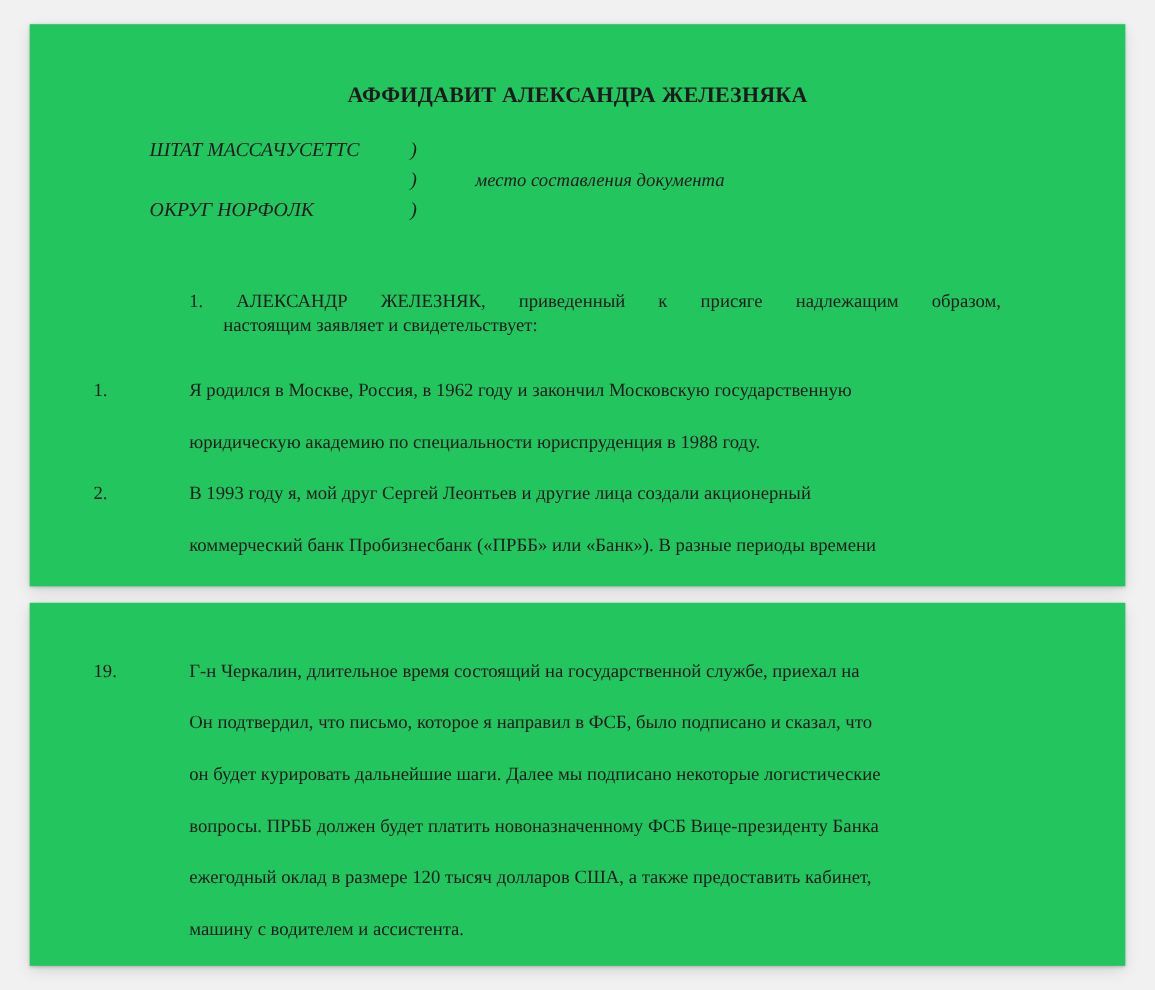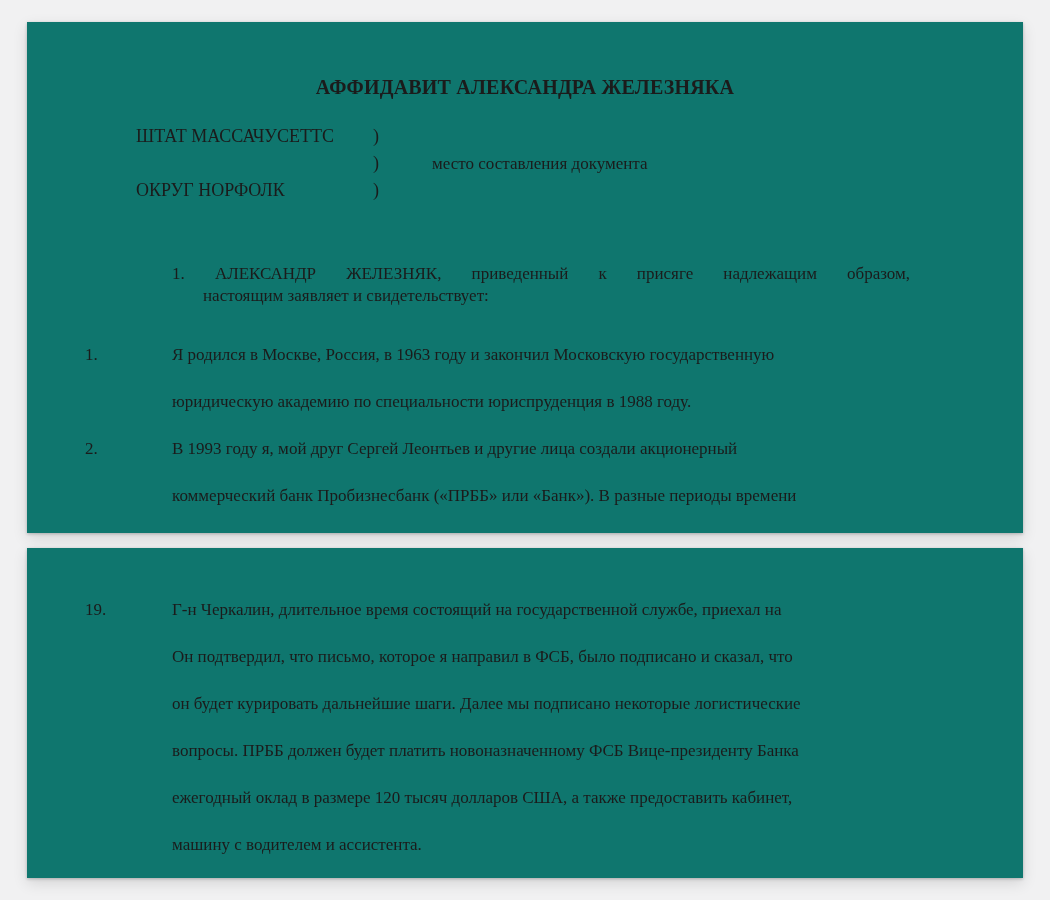--- a/index.html
+++ b/index.html
@@ -8,40 +8,41 @@
     background: #f1f1f2;
     position: relative;
     font-family: "Liberation Serif", "DejaVu Serif", serif;
     color: #1b1b1b;
     overflow: hidden;
   }
   .page {
     position: absolute;
     left: 27px;
     width: 996px;
-    background: #0f766e;
+    background: #22c55e;
     box-shadow: 0 1px 3px rgba(0,0,0,0.22), 0 5px 14px rgba(0,0,0,0.12);
     overflow: hidden;
   }
   .page1 { top: 22px; height: 511px; }
   .page2 { top: 548px; height: 330px; }
 
   .title {
     position: absolute; top: 51px; left: 0; right: 0;
     margin: 0;
     text-align: center;
     font-size: 20px; line-height: 28px;
     font-weight: bold;
     letter-spacing: 0.2px;
   }
 
   .venue {
     position: absolute; top: 101px; left: 109px;
     font-size: 18px;
     width: 600px;
+    font-style: italic;
   }
   .venue-row { position: relative; height: 27px; line-height: 27px; }
   .v-left   { position: absolute; left: 0; top: 0; }
   .v-paren  { position: absolute; left: 237px; top: 0; }
   .v-caption{ position: absolute; left: 296px; top: 0; font-size: 17px; }
 
   .intro {
     position: absolute; top: 241px; left: 145px;
     width: 738px;
     font-size: 17px; line-height: 22px;
@@ -82,21 +83,21 @@
 
     <div class="intro">
       <div class="jline"><span>1.</span> <span>АЛЕКСАНДР ЖЕЛЕЗНЯК, приведенный к присяге надлежащим образом,</span></div>
       <div class="cline">настоящим заявляет и свидетельствует:</div>
     </div>
 
     <div class="items items-p1">
       <div class="item">
         <span class="item-num">1.</span>
         <div class="item-lines">
-            <div class="line">Я родился в Москве, Россия, в 1963 году и закончил Московскую государственную</div>
+            <div class="line">Я родился в Москве, Россия, в 1962 году и закончил Московскую государственную</div>
             <div class="line">юридическую академию по специальности юриспруденция в 1988 году.</div>
           </div>
       </div>
       <div class="item">
         <span class="item-num">2.</span>
         <div class="item-lines">
             <div class="line">В 1993 году я, мой друг Сергей Леонтьев и другие лица создали акционерный</div>
             <div class="line">коммерческий банк Пробизнесбанк («ПРББ» или «Банк»). В разные периоды времени</div>
           </div>
       </div>

